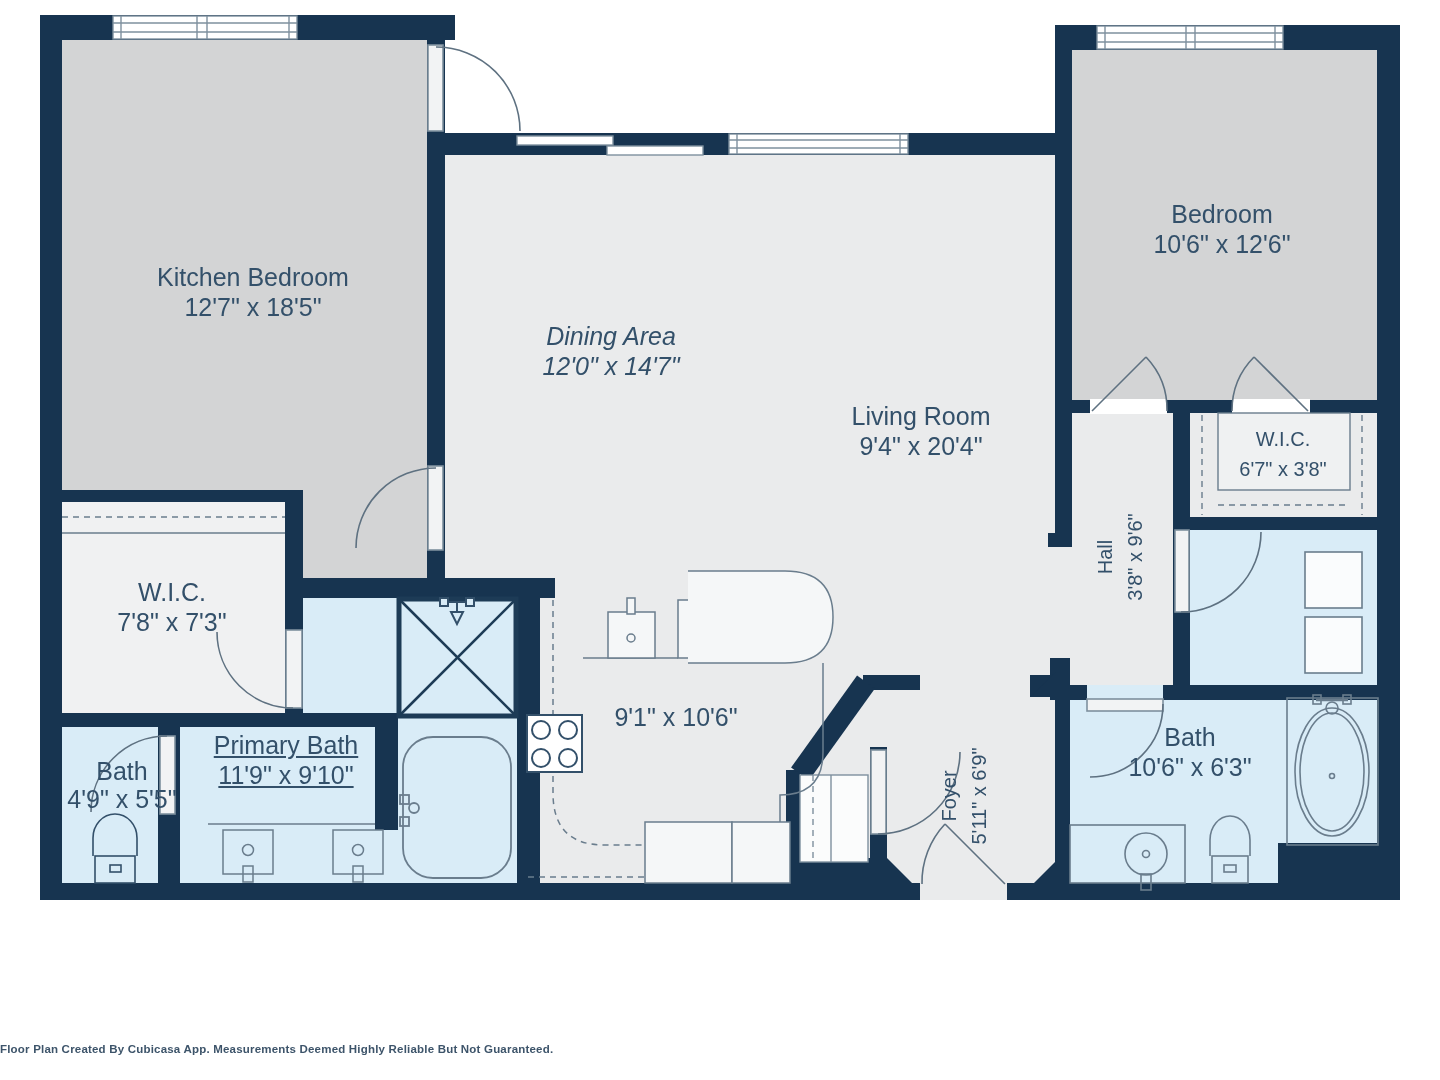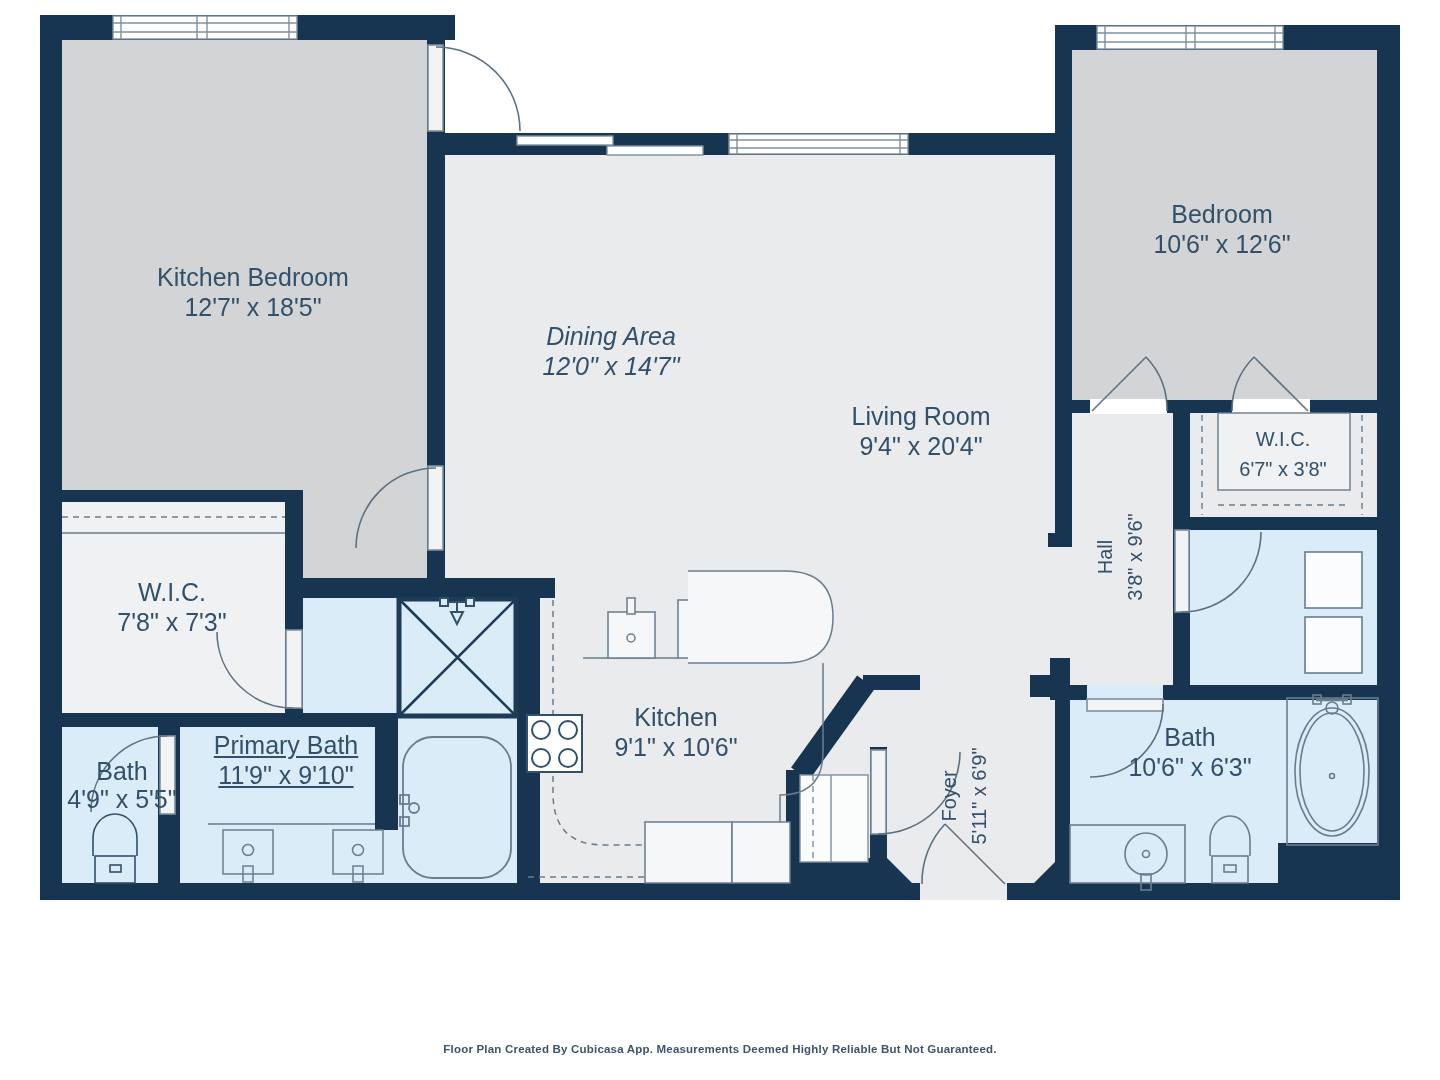--- a/index.html
+++ b/index.html
@@ -9,21 +9,21 @@
   .floor.gray{background:#d3d4d5;}
   .floor.light{background:#eaebec;}
   .floor.wic{background:#f0f1f2;}
   .floor.blue{background:#d9ecf7;}
   .wall{position:absolute;background:#173450;}
   svg.overlay{position:absolute;left:0;top:0;z-index:6;}
   .label{position:absolute;z-index:8;text-align:center;color:#33506a;white-space:nowrap;
          font-size:25px;line-height:30px;font-weight:500;}
   .label .dims{font-weight:400;}
   .label.vert{transform:rotate(-90deg);}
-  .footer{position:absolute;left:0;right:0;top:1043px;text-align:center;z-index:8;
+  .footer{position:absolute;left:0;right:0;top:1043px;text-align:left;z-index:8;
           color:#3d546a;font-size:11.5px;font-weight:600;letter-spacing:.2px;}
   .floor,.wall{z-index:2;}
   .floor{z-index:1;}
 </style>
 </head>
 <body>
 
 <div id="plan">
 
   <div class="floor gray" style="left:62px;top:40px;width:365px;height:450px;"></div>
@@ -273,21 +273,20 @@
   </div>
   <div class="label" style="left:1040px;top:722px;width:300px;">
     <div class="name">Bath</div>
     <div class="dims">10'6" x 6'3"</div>
   </div>
   <div class="label vert" style="left:889px;top:766px;width:150px;font-size:20px;">
     <div class="name">Foyer</div>
     <div class="dims">5'11" x 6'9"</div>
   </div>
   <div class="label" style="left:526px;top:702px;width:300px;">
-    <div class="name">Kitchen</div>
     <div class="dims">9'1" x 10'6"</div>
   </div>
   <div class="label" style="left:136px;top:730px;width:300px;text-decoration:underline;">
     <div class="name">Primary Bath</div>
     <div class="dims">11'9" x 9'10"</div>
   </div>
   <div class="label" style="left:42px;top:757px;width:160px;line-height:28px;">
     <div class="name">Bath</div>
     <div class="dims">4'9" x 5'5"</div>
   </div>

